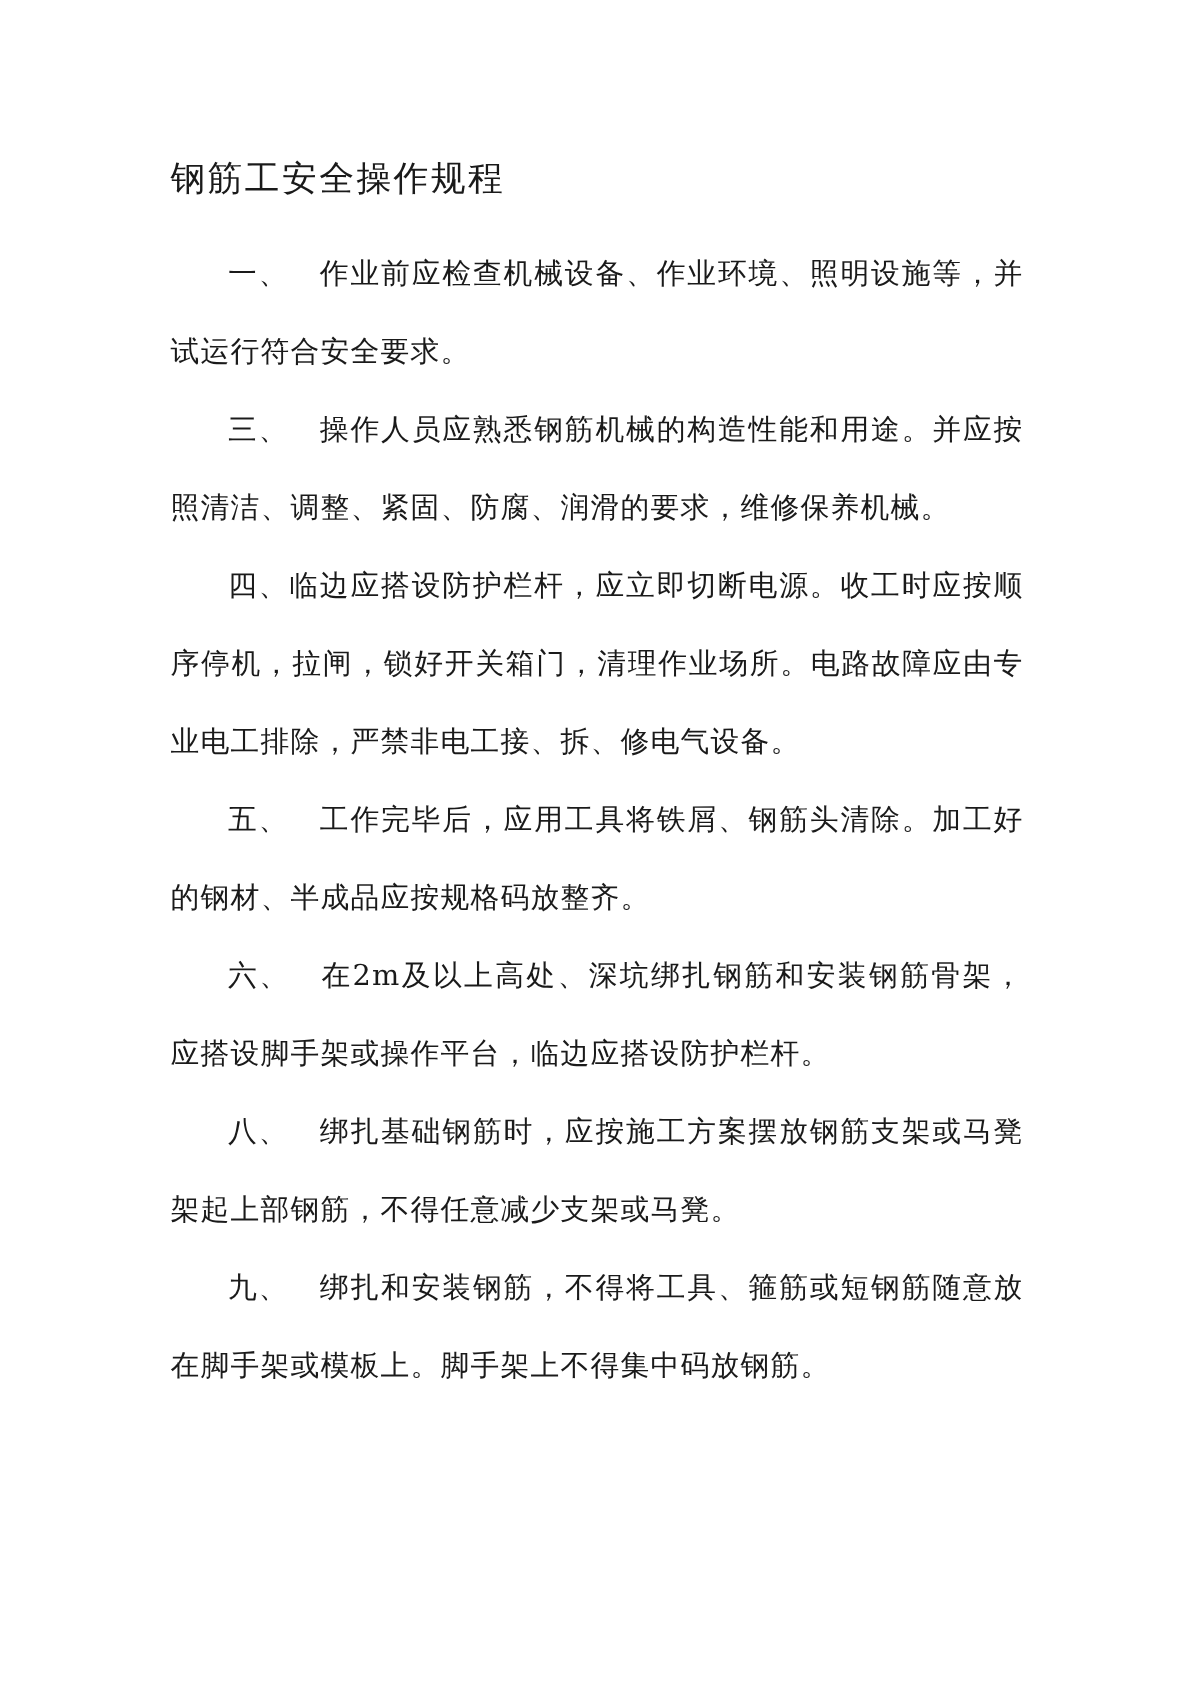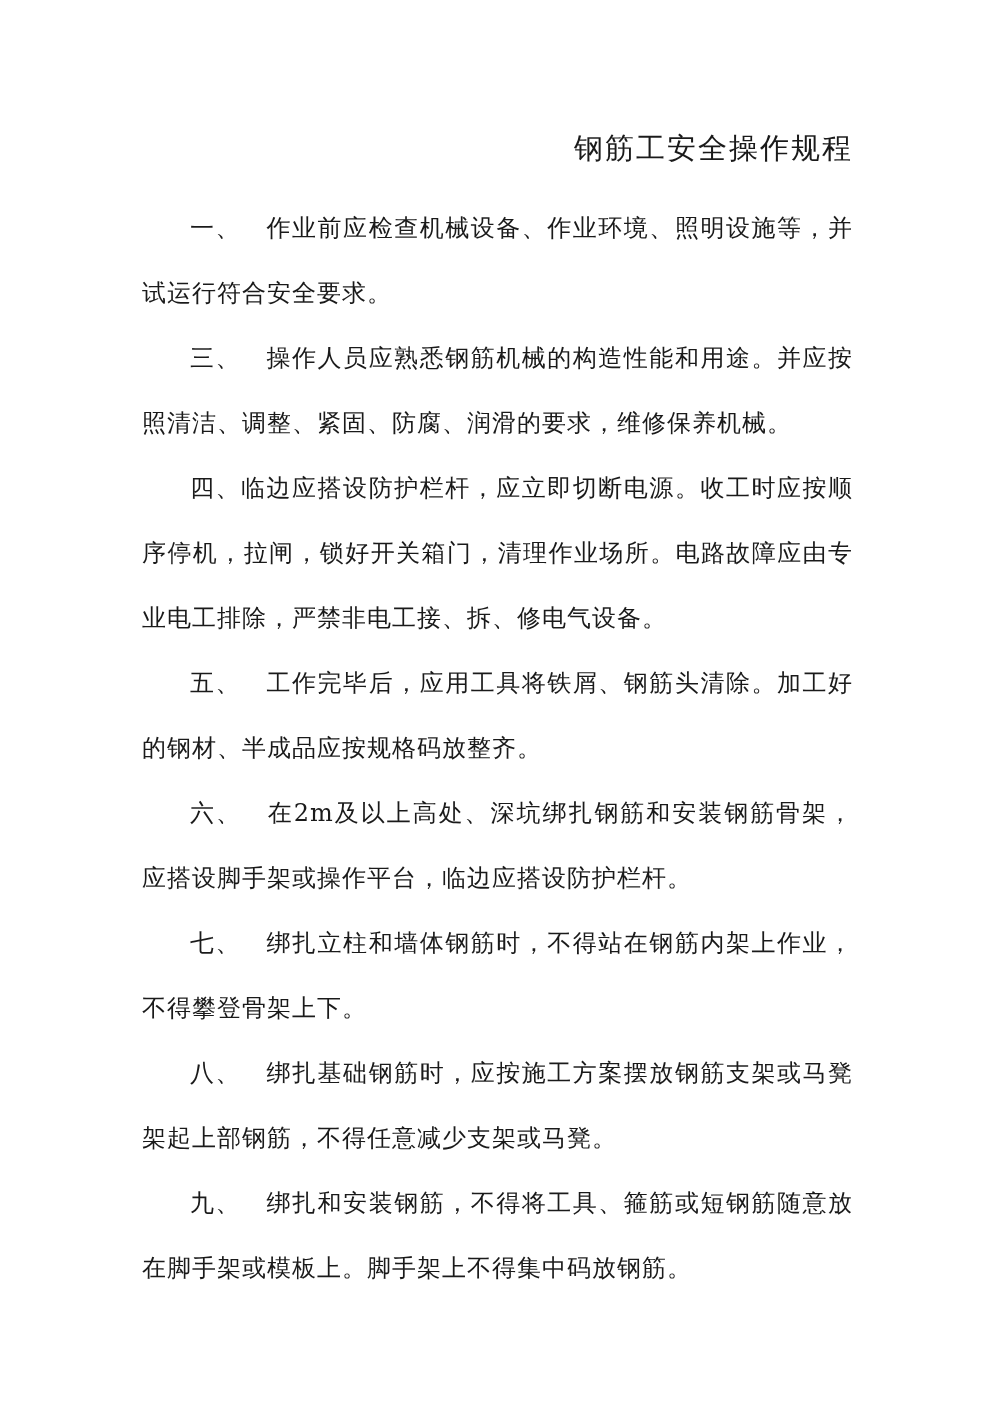--- a/index.html
+++ b/index.html
@@ -17,21 +17,21 @@
     color: #000000;
     font-family: "DejaVu Serif", "Liberation Serif", serif;
     overflow: hidden;
   }
   .content {
     padding: 128px 140px 0 142px;
   }
   .doc-title {
     font-size: 29px;
     font-weight: normal;
-    text-align: right;
+    text-align: left;
     letter-spacing: 2px;
     line-height: 40px;
     margin: 0 0 28px 0;
     color: #1a1a1a;
   }
   .para {
     font-size: 24px;
     line-height: 65px;
     letter-spacing: 1px;
     text-indent: 2em;
@@ -46,17 +46,16 @@
 
 <div class="page">
   <div class="content">
     <h1 class="doc-title">钢筋工安全操作规程</h1>
 
     <p class="para">一、　作业前应检查机械设备、作业环境、照明设施等，并试运行符合安全要求。</p>
     <p class="para">三、　操作人员应熟悉钢筋机械的构造性能和用途。并应按照清洁、调整、紧固、防腐、润滑的要求，维修保养机械。</p>
     <p class="para">四、临边应搭设防护栏杆，应立即切断电源。收工时应按顺序停机，拉闸，锁好开关箱门，清理作业场所。电路故障应由专业电工排除，严禁非电工接、拆、修电气设备。</p>
     <p class="para">五、　工作完毕后，应用工具将铁屑、钢筋头清除。加工好的钢材、半成品应按规格码放整齐。</p>
     <p class="para">六、　在2m及以上高处、深坑绑扎钢筋和安装钢筋骨架，应搭设脚手架或操作平台，临边应搭设防护栏杆。</p>
-    <p class="para">七、　绑扎立柱和墙体钢筋时，不得站在钢筋内架上作业，不得攀登骨架上下。</p>
     <p class="para">八、　绑扎基础钢筋时，应按施工方案摆放钢筋支架或马凳架起上部钢筋，不得任意减少支架或马凳。</p>
     <p class="para">九、　绑扎和安装钢筋，不得将工具、箍筋或短钢筋随意放在脚手架或模板上。脚手架上不得集中码放钢筋。</p>
   </div>
 </div>
 
 </body></html>

